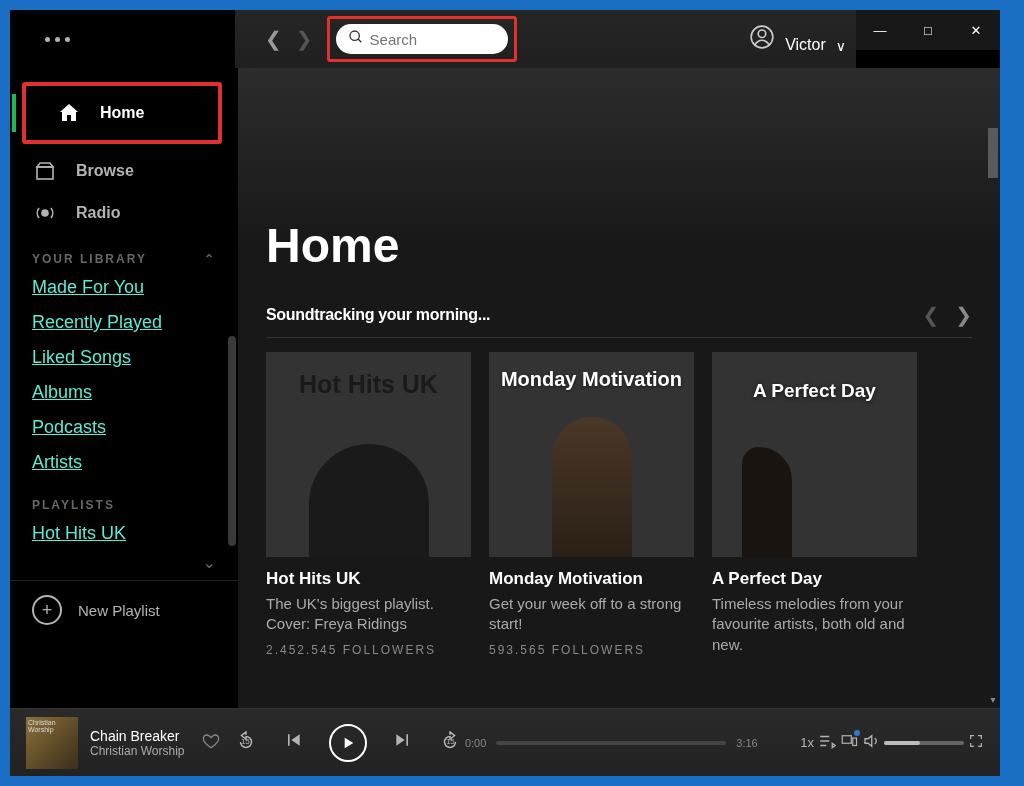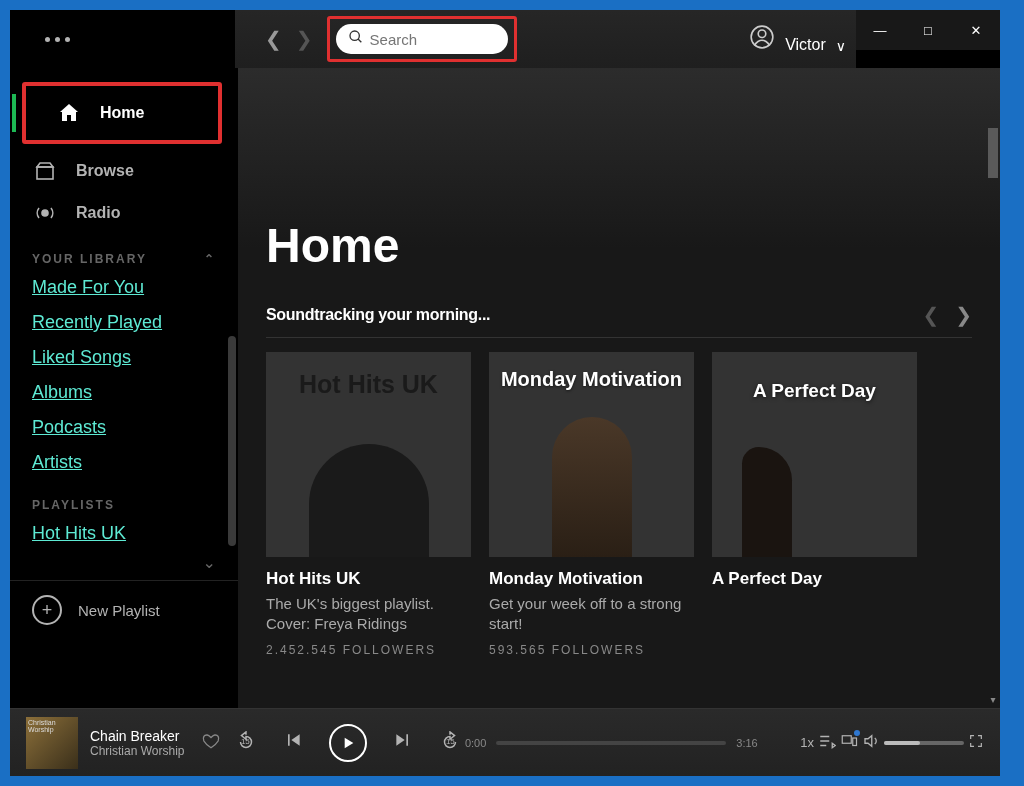--- a/index.html
+++ b/index.html
@@ -197,20 +197,21 @@
             </div>
           <h3>Monday Motivation</h3>
           <p>Get your week off to a strong start!</p>
           <div class="fol">593.565 FOLLOWERS</div>
         </div>
         <div class="tile">
           <div class="art art3">
               <div class="lbl">A Perfect Day</div>
             </div>
           <h3>A Perfect Day</h3>
+          <p>Timeless melodies from your favourite artists, both old and new.</p>
           <div class="fol"></div>
         </div>
       </div>
       <div class="main-scroll"></div>
       <div class="main-scroll-dn">▾</div>
     </div>
   </div>
 
   <div class="player">
     <div class="np">

